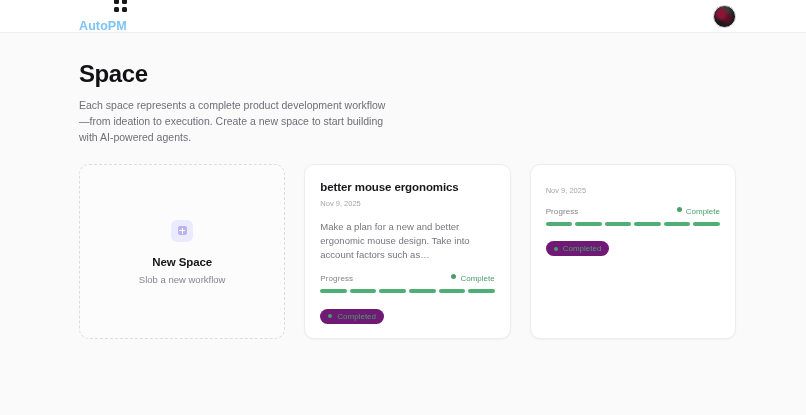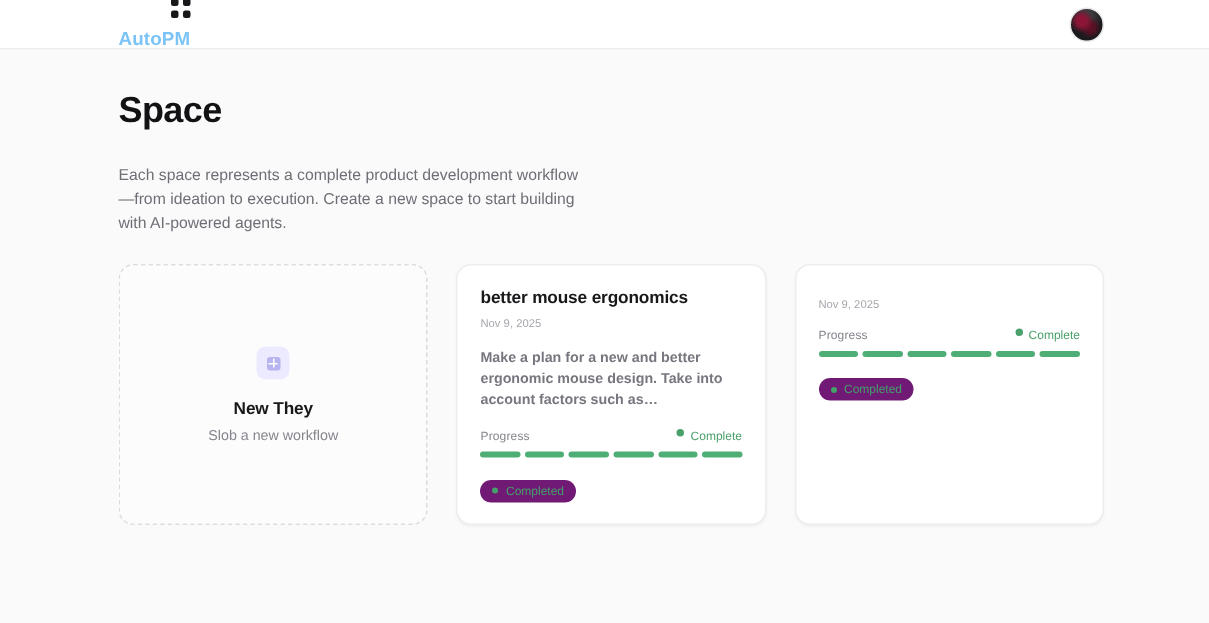--- a/index.html
+++ b/index.html
@@ -76,21 +76,21 @@
 
   .page-title {
     font-size: 24px;
     font-weight: 700;
     letter-spacing: -0.4px;
     color: #121214;
     line-height: 1.15;
   }
 
   .page-subtitle {
-    margin-top: 21px;
+    margin-top: 9px;
     font-size: 10.5px;
     line-height: 16px;
     color: #6e6e76;
     max-width: 315px;
   }
 
   
   .grid {
     margin-top: 19px;
     display: flex;
@@ -174,21 +174,20 @@
   .card-date {
     margin-top: 5px;
     font-size: 7.5px;
     color: #a6a6ae;
   }
   .card-desc {
     margin-top: 12px;
     font-size: 9.5px;
     line-height: 14px;
     color: #76767e;
-    font-weight: bold;
   }
 
   .progress-head {
     margin-top: 12px;
     display: flex;
     align-items: center;
     justify-content: space-between;
   }
   .progress-label {
     font-size: 8px;
@@ -254,21 +253,21 @@
 <div class="page">
   <div class="page-title">Space</div>
   <div class="page-subtitle">Each space represents a complete product development workflow—from ideation to execution. Create a new space to start building with AI-powered agents.</div>
 
   <div class="grid">
 
     <div class="card card--new">
       <div class="new-icon">
         <span class="plus"></span>
       </div>
-      <div class="new-title">New They</div>
+      <div class="new-title">New Space</div>
       <div class="new-sub">Slob a new workflow</div>
     </div>
 
     <div class="card">
       <div class="card-title">better mouse ergonomics</div>
       <div class="card-date">Nov 9, 2025</div>
       <div class="card-desc">Make a plan for a new and better ergonomic mouse design. Take into account factors such as…</div>
       <div class="progress-head">
         <span class="progress-label">Progress</span>
         <span class="progress-state">

